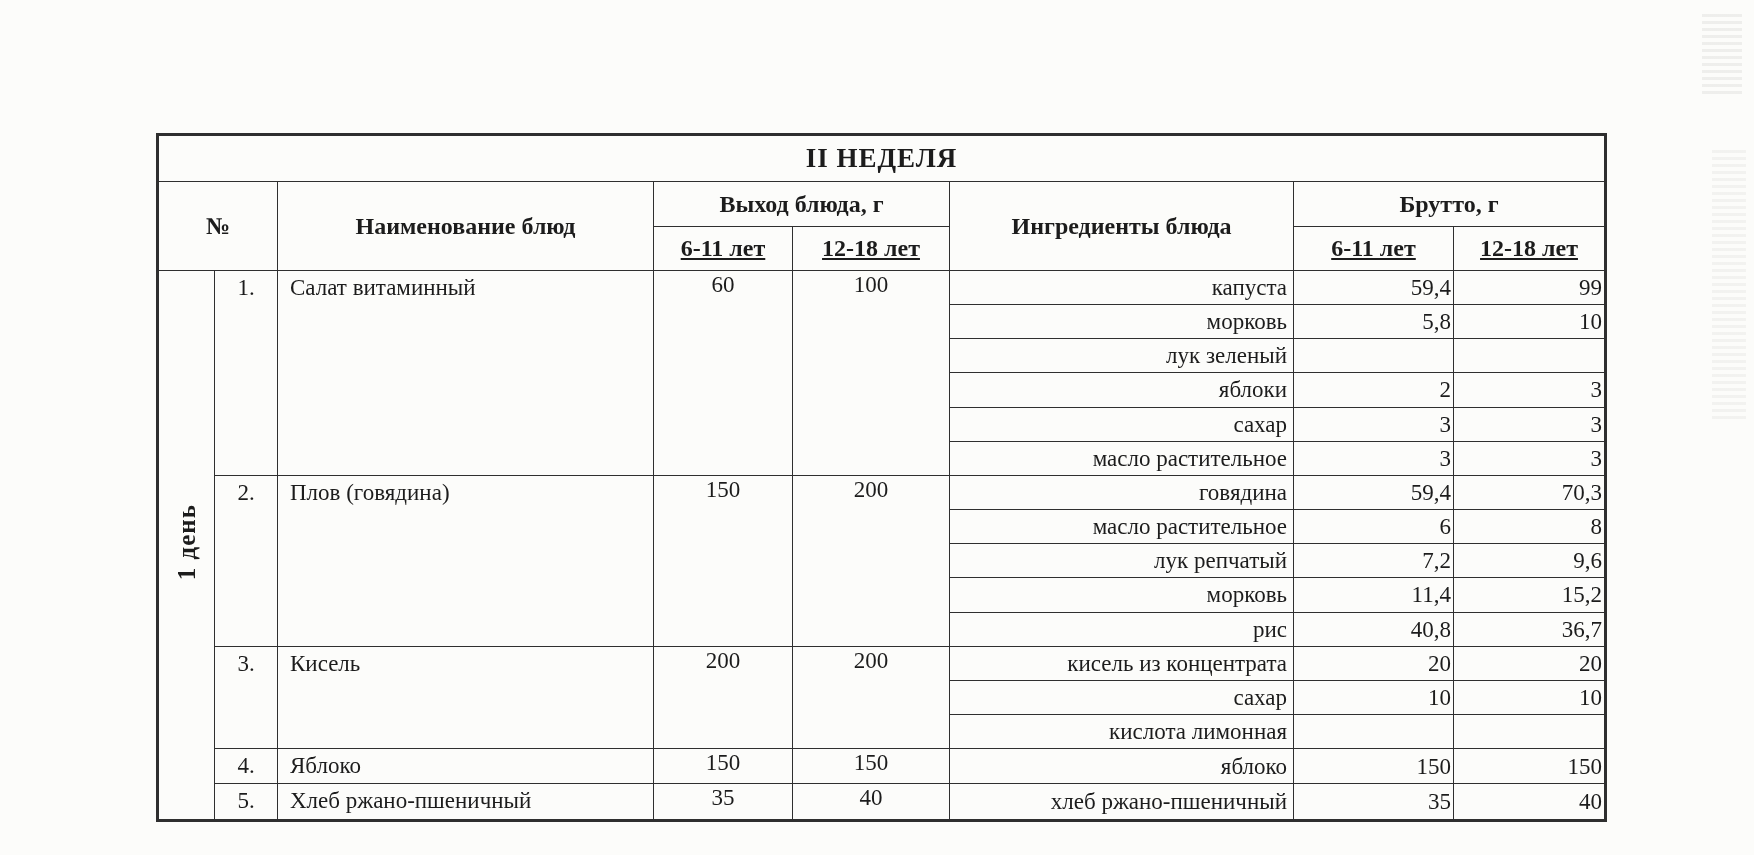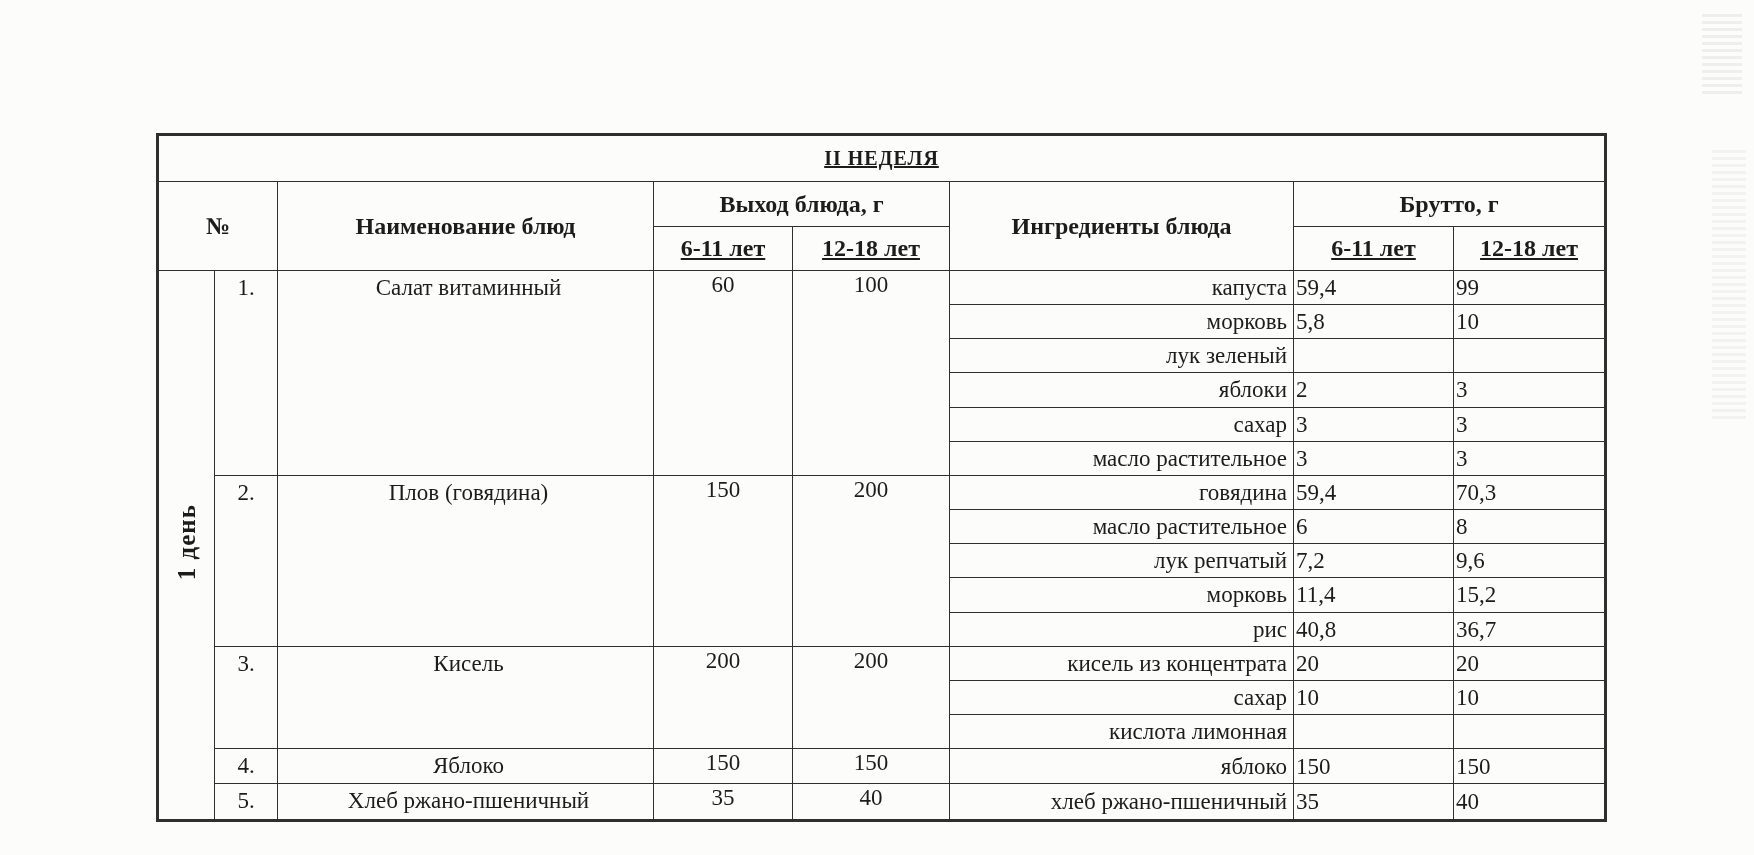--- a/index.html
+++ b/index.html
@@ -35,29 +35,29 @@
   }
   td,th{
     border:1.6px solid var(--line);
     padding:0;
     font-size:23px;
     line-height:1.18;
     color:var(--ink);
     overflow:hidden;
   }
   th{font-weight:bold;text-align:center;vertical-align:middle;font-size:24px;}
-  tr.title-row th{font-size:20px;letter-spacing:1px;height:45px;text-decoration:underline;}
+  tr.title-row th{font-size:27px;letter-spacing:1px;height:45px;}
   tr.head-1 th{height:44px;}
   tr.head-2 th{height:43px;text-decoration:underline;}
 
   td.c-num{text-align:center;vertical-align:top;padding-top:3px;}
-  td.c-name{text-align:center;vertical-align:top;padding:3px 6px 0 12px;}
+  td.c-name{text-align:left;vertical-align:top;padding:3px 6px 0 12px;}
   td.c-out{text-align:center;vertical-align:top;padding-top:0;}
   td.c-ing{text-align:right;padding:1px 6px 1px 10px;}
-  td.c-gross{text-align:left;padding:1px 2px;}
+  td.c-gross{text-align:right;padding:1px 2px;}
 
   td.c-day{vertical-align:middle;text-align:center;}
   td.c-day .vtext{
     display:inline-block;
     writing-mode:vertical-rl;
     transform:rotate(180deg);
     font-weight:bold;
     font-size:25px;
     letter-spacing:1px;
     white-space:nowrap;

